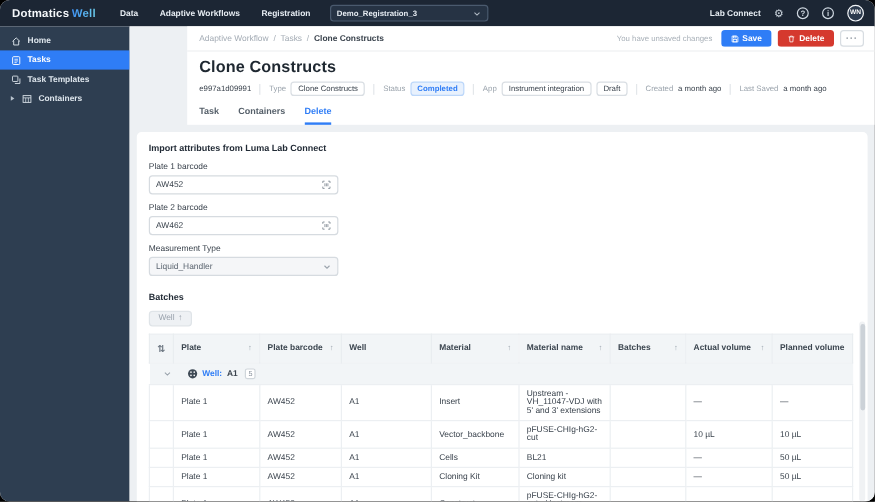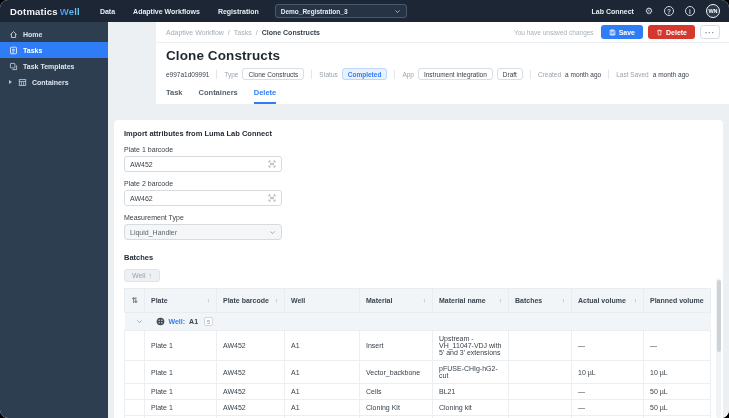--- a/index.html
+++ b/index.html
@@ -50,21 +50,21 @@
   .meta-label { font-size:6.5px; color:#9aa3ac; }
   .meta-val { font-size:6.5px; color:#39424c; }
   .chip { font-size:6.5px; color:#39424c; border:1px solid #d9dee3; background:#fff; border-radius:3px; padding:1.5px 5px; white-space:nowrap; }
   .chip-status { background:#e8f1fd; border-color:#bcd7fa; color:#2f7df6; font-weight:700; }
   .meta .sep { width:1px; height:9px; background:#e3e7ea; margin:0 3px; }
   .tabs { display:flex; gap:16px; padding:8px 10px 0; }
   .tab { font-size:7.5px; font-weight:600; color:#56606a; padding-bottom:5px; border-bottom:2px solid transparent; cursor:pointer; }
   .tab.active { color:#2f7df6; border-bottom-color:#2f7df6; }
 
   
-  .content { flex:1; padding:16px 6px 0; min-height:0; }
+  .content { flex:1; padding:6px 6px 0; min-height:0; }
   .card { background:#fff; border-radius:4px 4px 0 0; height:100%; padding:9px 12px 0 10px; position:relative; overflow:hidden; }
   .card h3 { font-size:7.5px; font-weight:700; color:#222b36; }
   .field { margin-top:8px; }
   .field label { display:block; font-size:7px; color:#39424c; margin-bottom:3px; }
   .ctrl { width:158px; height:16px; border:1px solid #d6dbe0; border-radius:3px; display:flex; align-items:center; justify-content:space-between; padding:0 5px; background:#fff; }
   .ctrl .val { font-size:7px; color:#39424c; }
   .ctrl.select { background:#f5f6f8; }
   .ctrl.select .val { color:#5b6570; }
   .preview-h { margin-top:13px; }
   .group-chip { display:inline-flex; align-items:center; gap:3px; margin-top:7px; background:#eef1f4; border:1px solid #dfe4e8; border-radius:3px; padding:2px 7px; color:#99a2ac; font-size:7px; cursor:pointer; }

